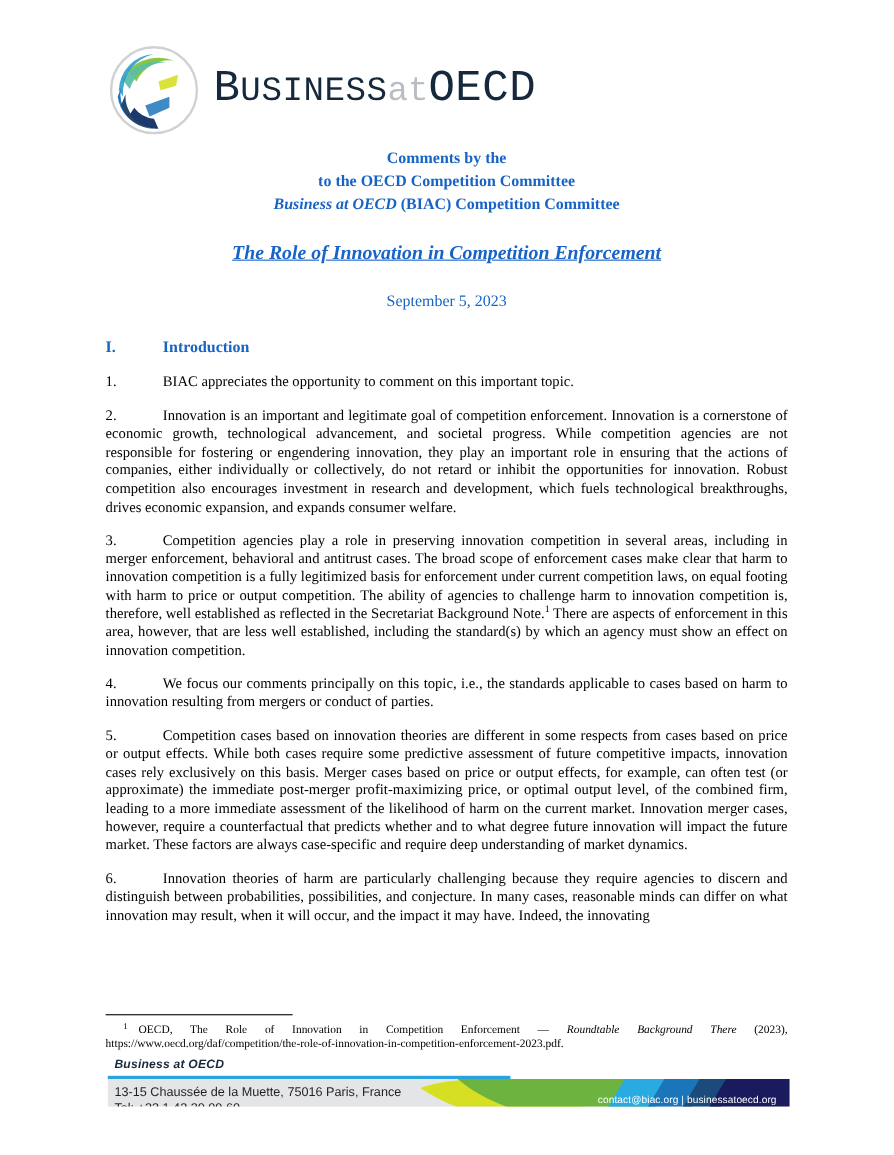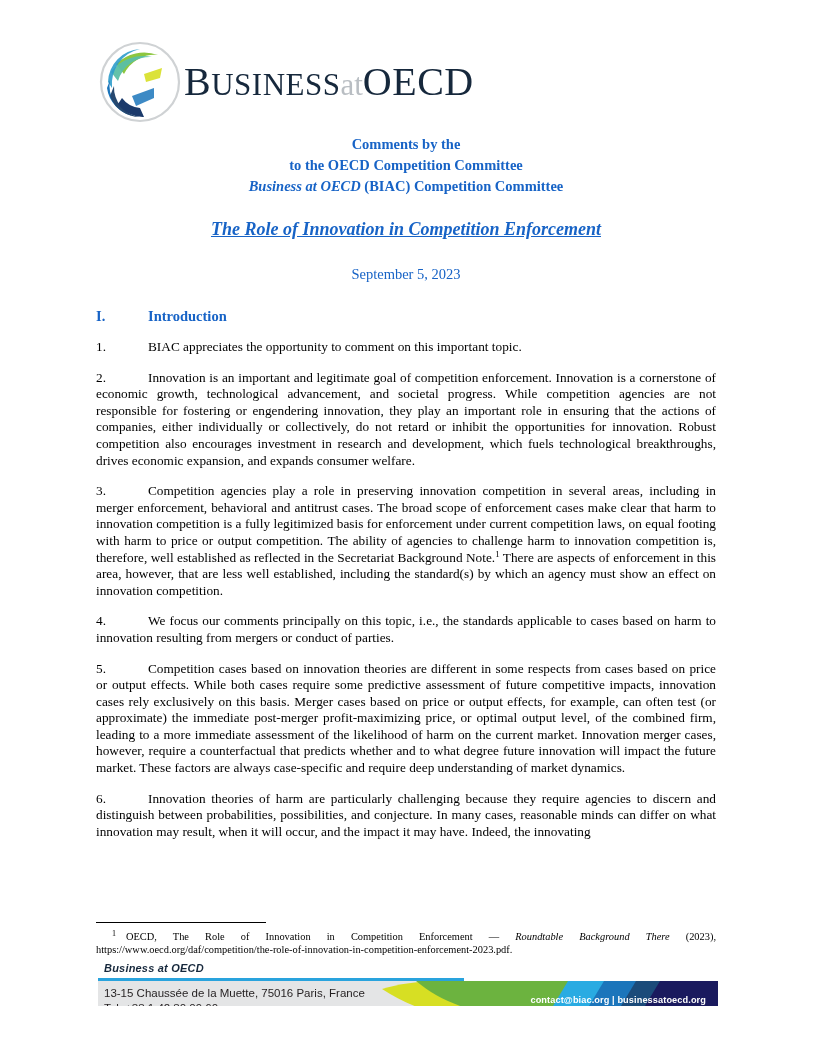--- a/index.html
+++ b/index.html
@@ -33,22 +33,23 @@
     align-items: center;
     height: 92px;
   }
   .logo-mark {
     width: 88px;
     height: 88px;
     flex: 0 0 88px;
     position: relative;
   }
   .wordmark {
+    margin-left: 10px;
     white-space: nowrap;
-    font-family: Liberation Serif, serif;
+    font-family: Liberation Mono, monospace;
     line-height: 1;
   }
   .wm-business {
     color: #16283c;
     font-size: 40px;
     letter-spacing: 0.5px;
   }
   .wm-business .cap { font-size: 40px; }
   .wm-business .sc  { font-size: 31px; }
   .wm-at {
@@ -198,21 +199,21 @@
     top: 0;
     width: 336px;
     height: 40px;
     z-index: 1;
   }
   .footer-contact {
     position: absolute;
     right: 12px;
     top: 14px;
     font-size: 9.2px;
-    font-weight: bold;
+    font-weight: normal;
     color: #ffffff;
     letter-spacing: 0.1px;
     z-index: 4;
     white-space: nowrap;
   }
 </style>
 </head>
 <body>
 
 <div class="page">

